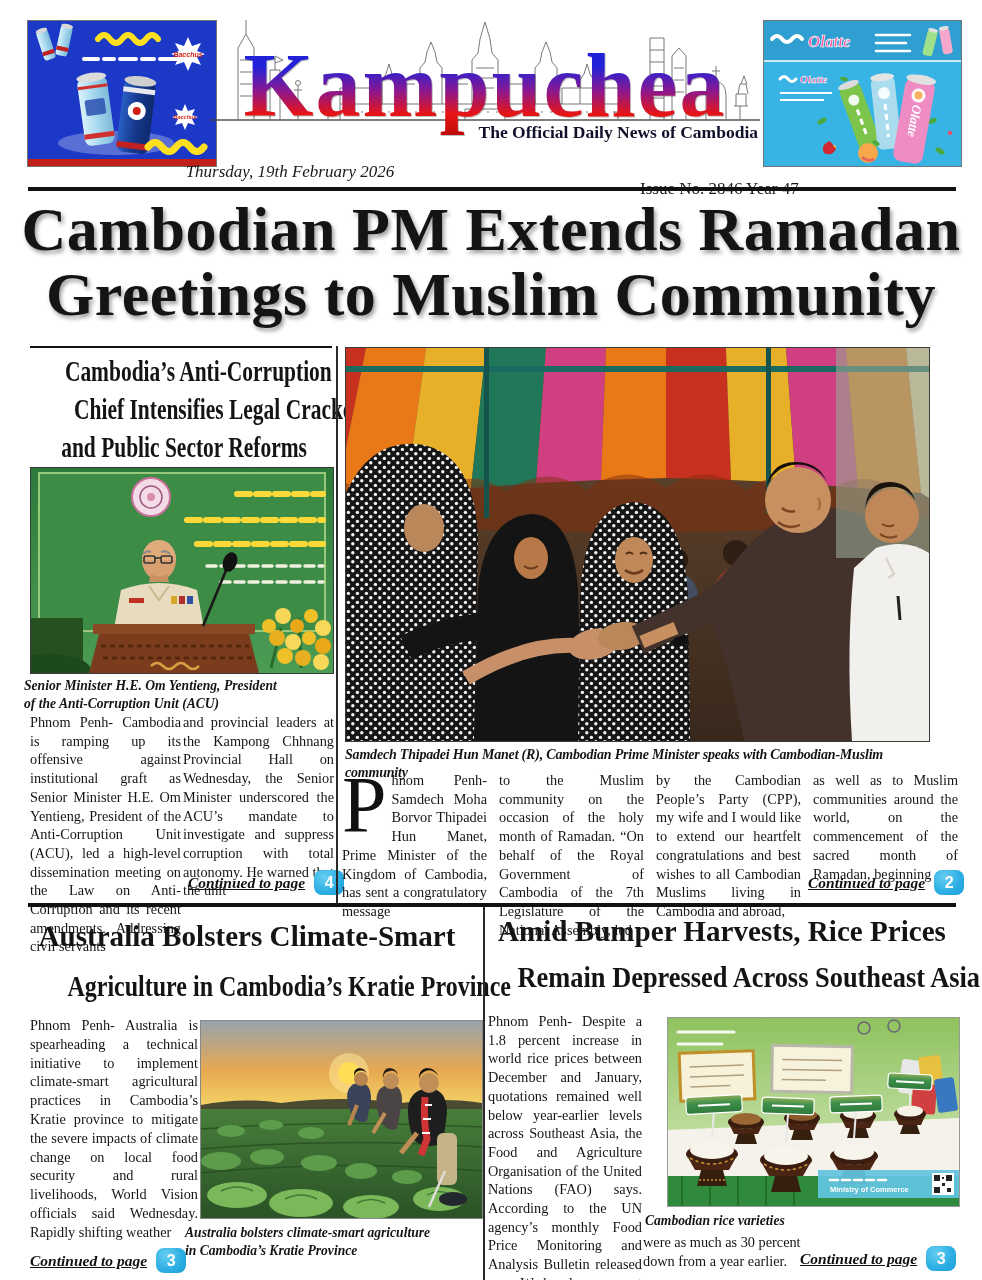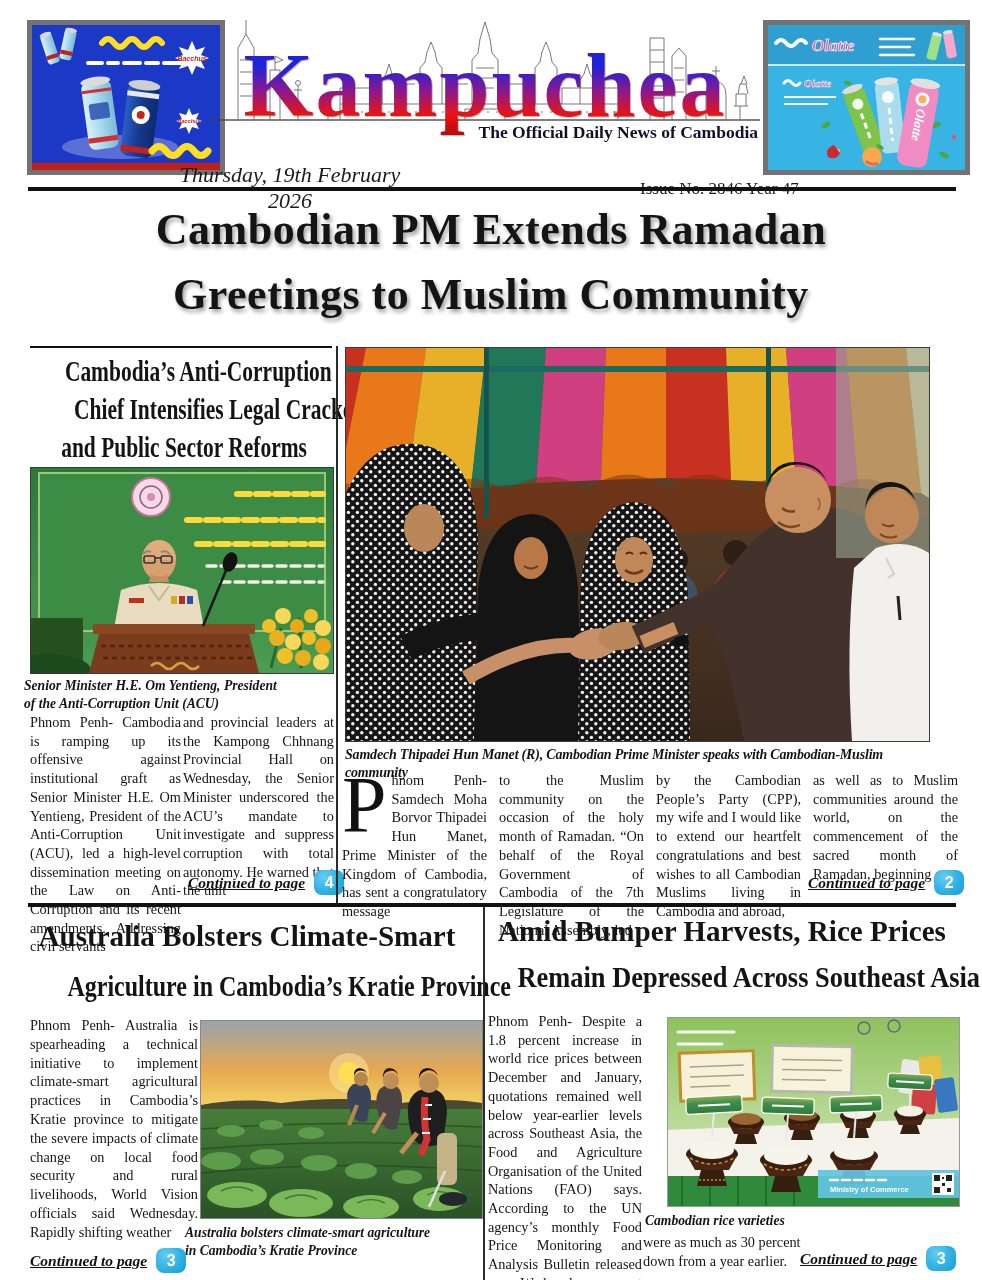--- a/index.html
+++ b/index.html
@@ -7,26 +7,26 @@
         font-family:"Liberation Serif","DejaVu Serif",serif;color:#111;}
   .abs{position:absolute;}
   .rule{background:#111;}
   .vrule{position:absolute;width:2px;background:#2a2a2a;}
   
   .logo{font-weight:700;font-size:90px;letter-spacing:2px;text-align:center;
         background:linear-gradient(180deg,#2121d8 0%,#2222d8 32%,#8a1890 55%,#e81414 78%,#b80808 100%);
         -webkit-background-clip:text;background-clip:text;color:transparent;
         filter:drop-shadow(1px 1px 0 rgba(0,0,0,.25));}
   .tagline{font-weight:700;font-size:17.5px;color:#10102a;text-align:right;}
-  .dateline{font-style:italic;font-size:22px;color:#1a1a1a;text-align:center;}
+  .dateline{font-style:italic;font-size:17px;color:#1a1a1a;text-align:center;}
   .issueline{font-size:17px;color:#1a1a1a;}
-  .adbox{border:5px solid #737373;overflow:hidden;}
+  .adbox{border:1px solid #737373;overflow:hidden;}
   
   .hl{font-weight:700;color:#141414;text-align:center;white-space:nowrap;}
-  .hl-main{font-size:44px;line-height:65px;text-shadow:2px 3px 4px rgba(0,0,0,.40);letter-spacing:.5px;}
+  .hl-main{font-size:62px;line-height:65px;text-shadow:2px 3px 4px rgba(0,0,0,.40);letter-spacing:.5px;}
   .hl-acu{font-size:29px;line-height:38px;text-align:center;}
   .hl-sub{font-size:30px;}
   .cx74{display:inline-block;transform:scaleX(.74);transform-origin:center;}
   .cx80{display:inline-block;transform:scaleX(.80);transform-origin:center;}
   .cx88{display:inline-block;transform:scaleX(.88);transform-origin:center;}
   .cx97{display:inline-block;transform:scaleX(.97);transform-origin:center;}
   
   .bodytext{font-size:14.3px;line-height:18.7px;text-align:justify;color:#151515;}
   .cols{display:flex;}
   .cols .bcol{flex:1;}

